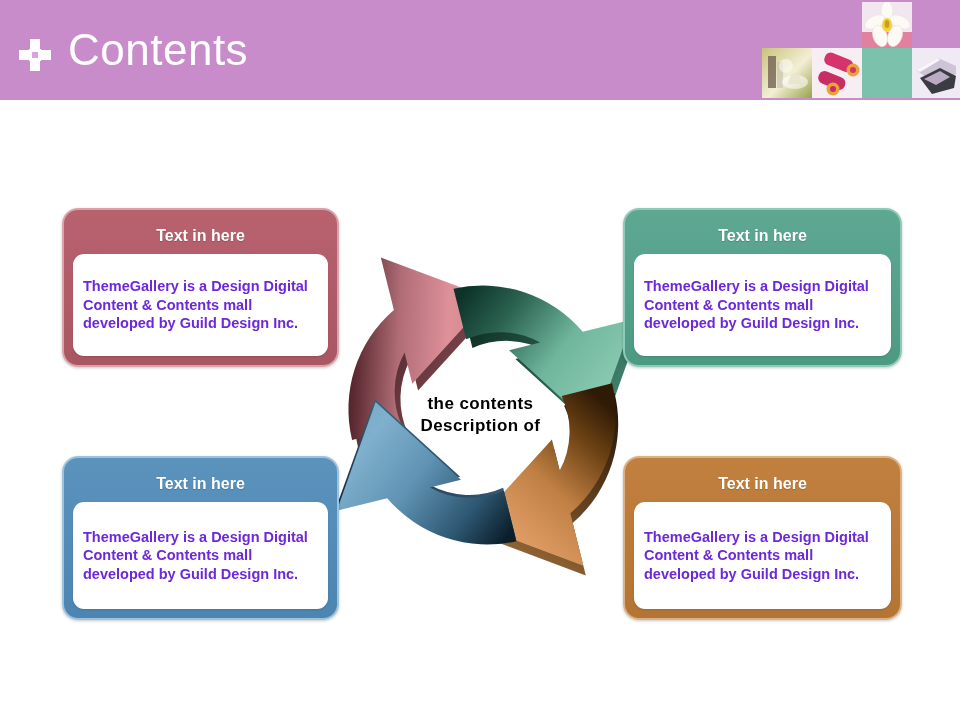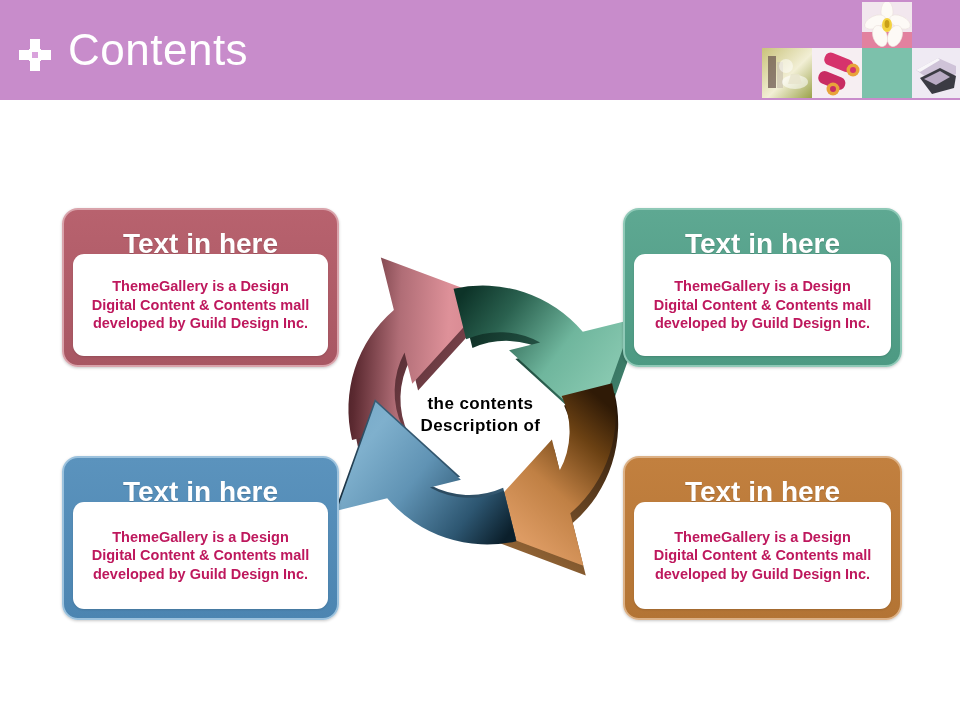--- a/index.html
+++ b/index.html
@@ -40,34 +40,34 @@
   .th-b{left:812px;top:48px;width:50px;height:50px;}
   .th-c{left:862px;top:48px;width:50px;height:50px;}
   .th-d{left:912px;top:48px;width:48px;height:50px;}
 
   
   .box{
     position:absolute;border-radius:16px;
     box-shadow:0 1px 3px rgba(0,0,0,0.22);
   }
   .box-head{
-    position:absolute;left:0;right:0;top:12px;height:44px;
+    position:absolute;left:0;right:0;top:4px;height:44px;
     display:flex;align-items:center;justify-content:center;
-    font-size:28px;font-weight:bold;color:#ffffff;
+    font-size:16px;font-weight:bold;color:#ffffff;
     text-shadow:0 1px 1px rgba(0,0,0,0.18);
   }
   .box-card{
     position:absolute;left:9px;right:9px;top:44px;bottom:9px;
     background:#ffffff;border-radius:11px;
     display:flex;align-items:center;justify-content:center;
     box-shadow:0 1px 2px rgba(0,0,0,0.12);
   }
   .box-card p{
-    margin:12px;text-align:center;font-size:14.5px;font-weight:bold;
-    color:#be185d;line-height:1.27;padding:0 6px;
+    margin:4px;font-size:14.5px;font-weight:bold;
+    color:#6d28d9;line-height:1.27;padding:0 6px;
   }
 
   #box-tl{left:62px;top:208px;width:273px;height:155px;
     background:linear-gradient(180deg,#b8626e 0%,#a85763 100%);
     border:2px solid #d9a3ab;}
   #box-tr{left:623px;top:208px;width:275px;height:155px;
     background:linear-gradient(180deg,#5ea892 0%,#4d9a83 100%);
     border:2px solid #8fc9b7;}
   #box-bl{left:62px;top:456px;width:273px;height:160px;
     background:linear-gradient(180deg,#5b93bd 0%,#4c85b1 100%);

